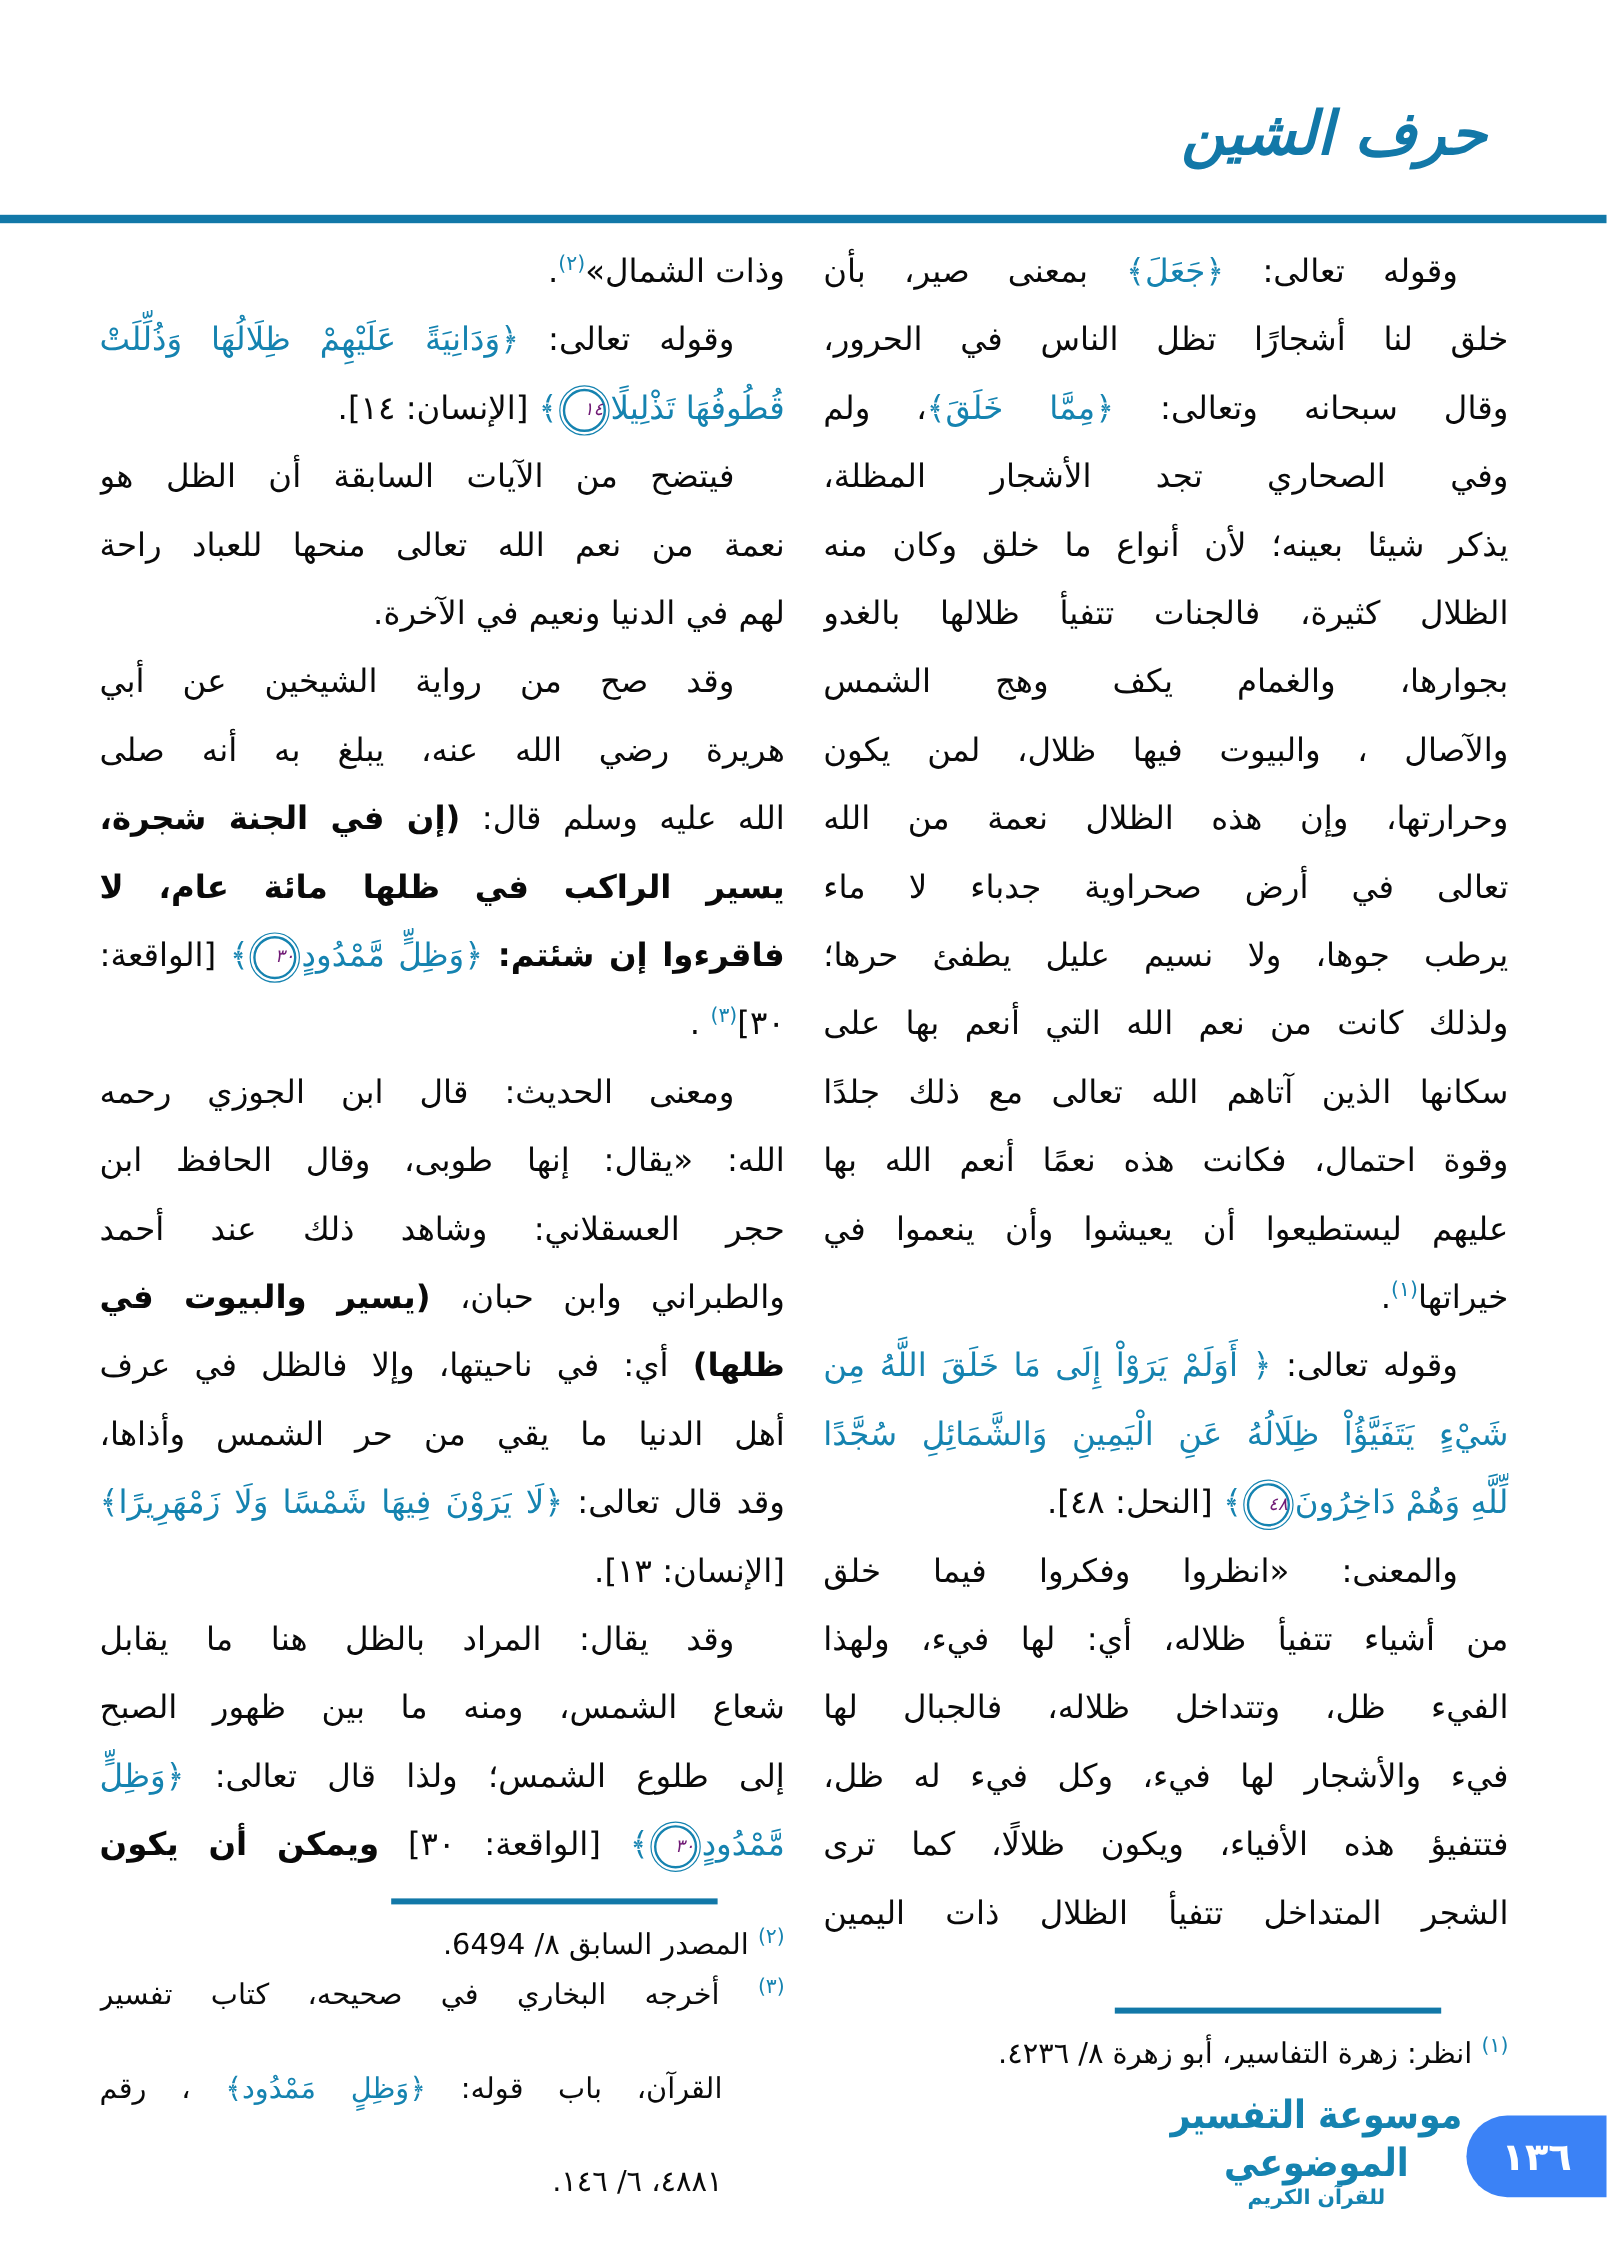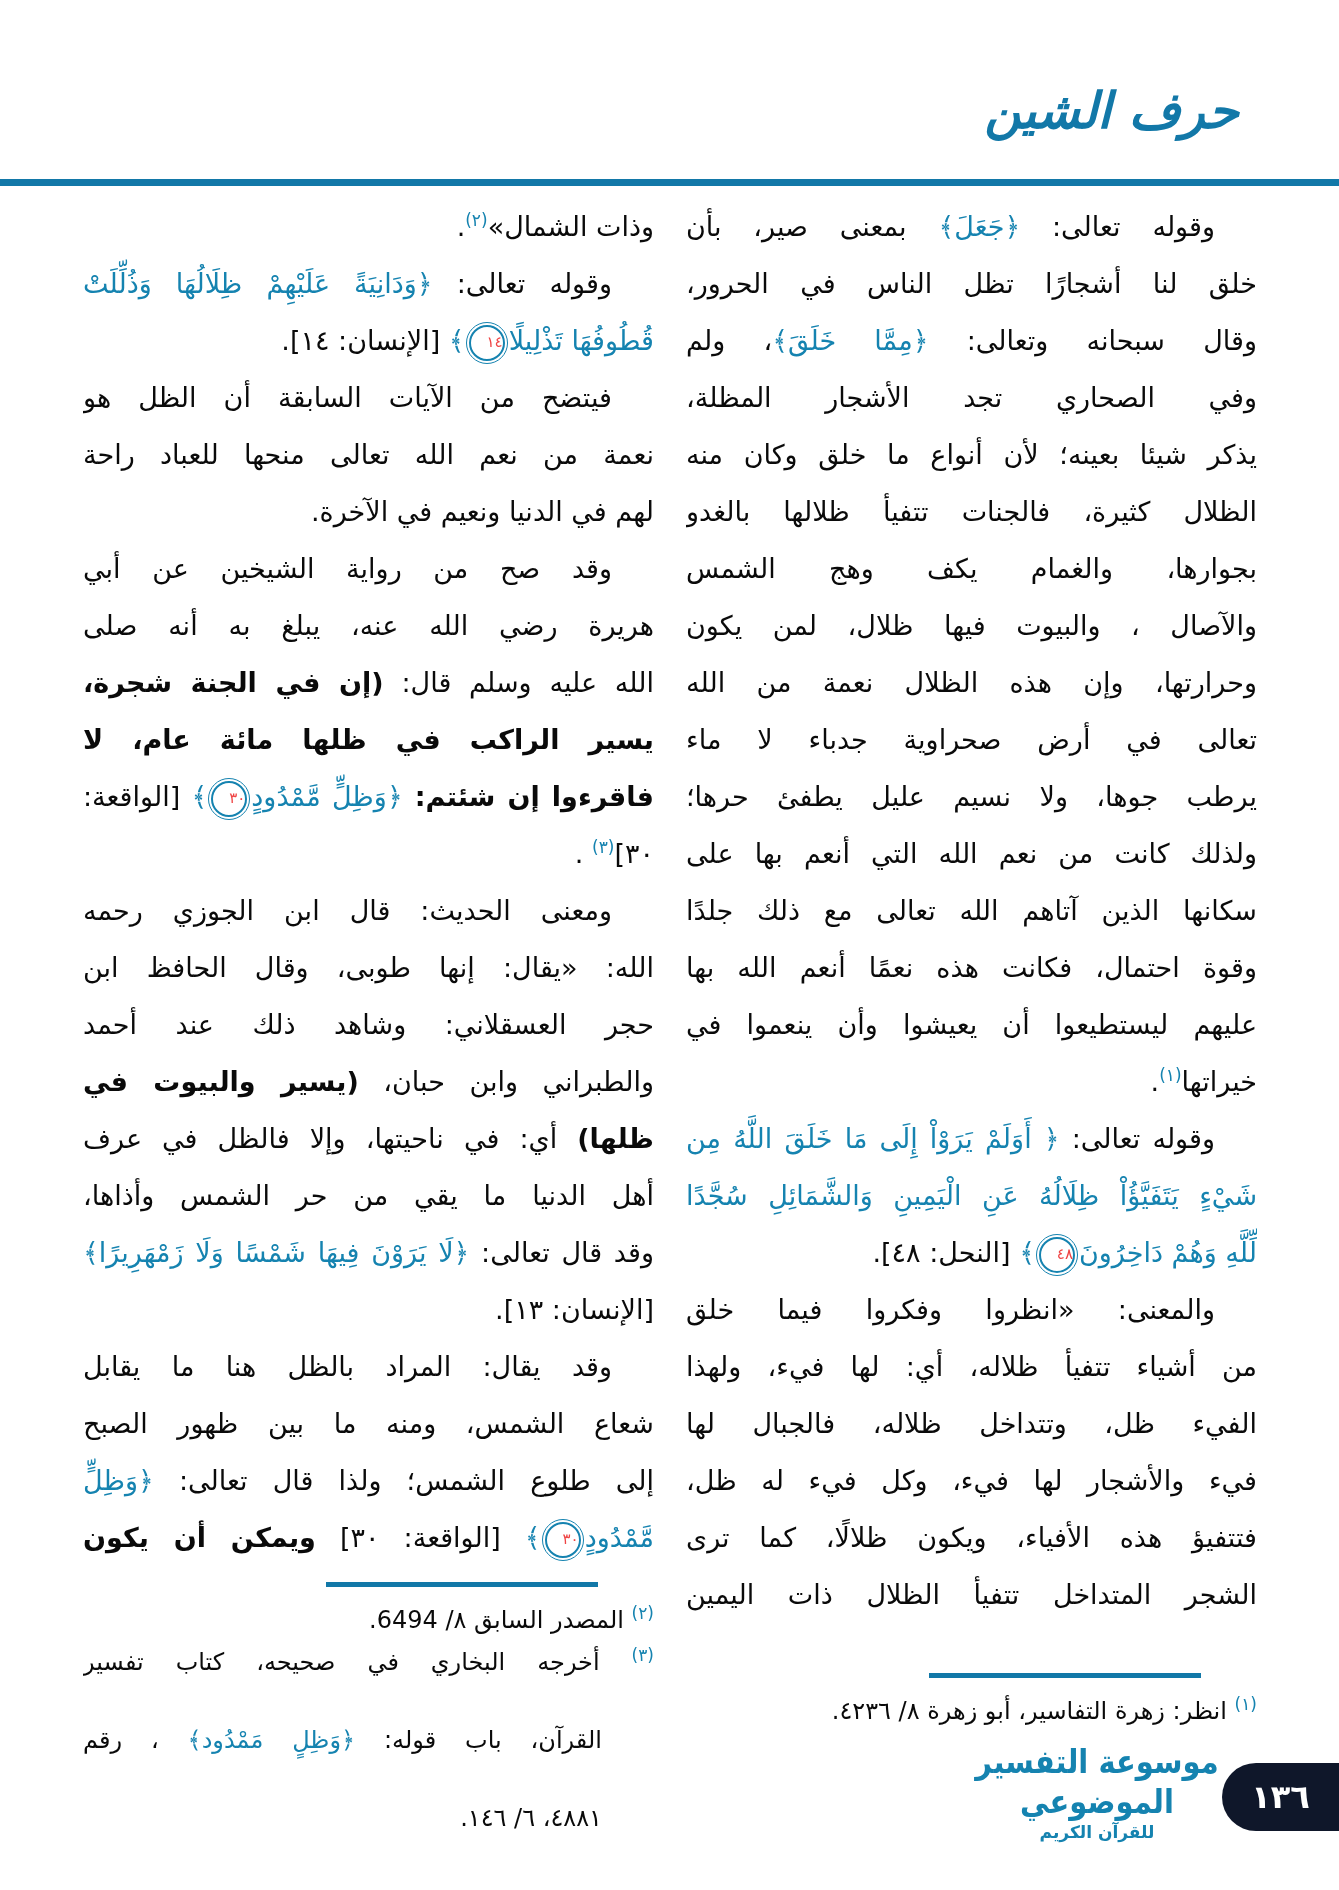--- a/index.html
+++ b/index.html
@@ -27,43 +27,43 @@
     text-align:justify;text-align-last:justify;white-space:normal;
   }
   .line.end{text-align-last:right;}
   .line.ind{padding-right:42px;}
   .b{font-weight:bold;}
   .q{color:#1583b0;}
   .sup{color:#1583b0;font-size:17px;vertical-align:super;line-height:0;}
   .ayah{
     display:inline-block;width:32px;height:32px;line-height:30px;
     border:2px solid #1583b0;outline:1px solid #1583b0;outline-offset:2px;
-    border-radius:50%;text-align:right;font-size:15px;color:#ef4444;
-    vertical-align:middle;margin:0 4px;background:#fff;
+    border-radius:50%;text-align:right;font-size:15px;color:#701a75;
+    vertical-align:middle;margin:0 4px;background:#fff;font-style:italic;
   }
   
   .fn-sep{height:5px;background:#1278a8;width:272px;margin:16px 56px 12px 0;}
   .col[data-col="a-right"] .fn-sep{margin-top:50px;}
   .fn-line{
     font-size:24px;line-height:42px;height:42px;overflow:hidden;
     text-align:justify;text-align-last:justify;
   }
   .fn-line.end{text-align-last:right;}
   .fn-line.cont{padding-right:52px;margin-top:36px;}
   
   .footer-logo{
     position:absolute;top:1746px;right:116px;width:252px;text-align:center;
     color:#1583b0;
     margin-left:39px;
   }
   .logo-main{font-size:29px;font-weight:bold;letter-spacing:-2px;line-height:1.25;transform:scaleY(1.12);}
   .logo-sub{font-size:17px;font-weight:bold;margin-top:3px;letter-spacing:-1px;}
   .page-tab{
     position:absolute;top:1763px;right:0;width:117px;height:68px;
-    background:#0f172a;border-radius:34px 0 0 34px;
+    background:#3b82f6;border-radius:34px 0 0 34px;
     display:flex;align-items:center;justify-content:center;
     color:#ffffff;font-size:32px;font-weight:bold;
   }
 </style>
 </head>
 <body>
 
 <div class="page">
 
   <div class="header-title">حرف الشين</div>

